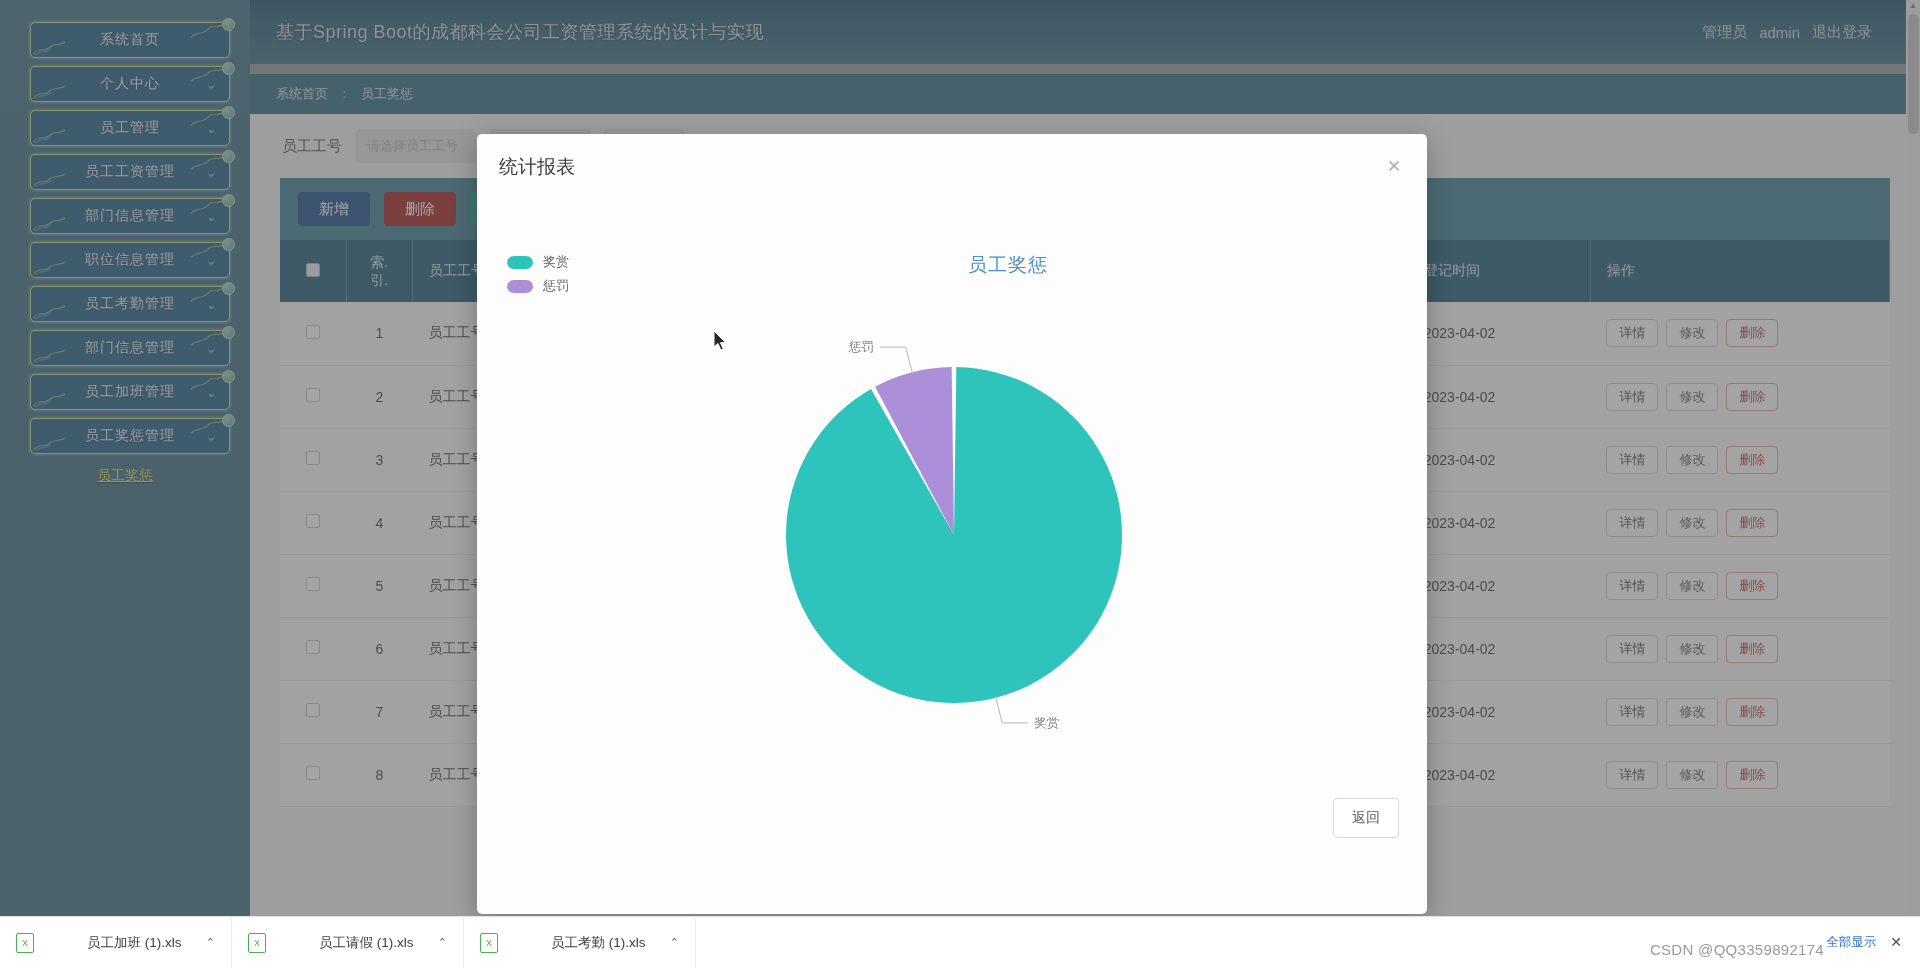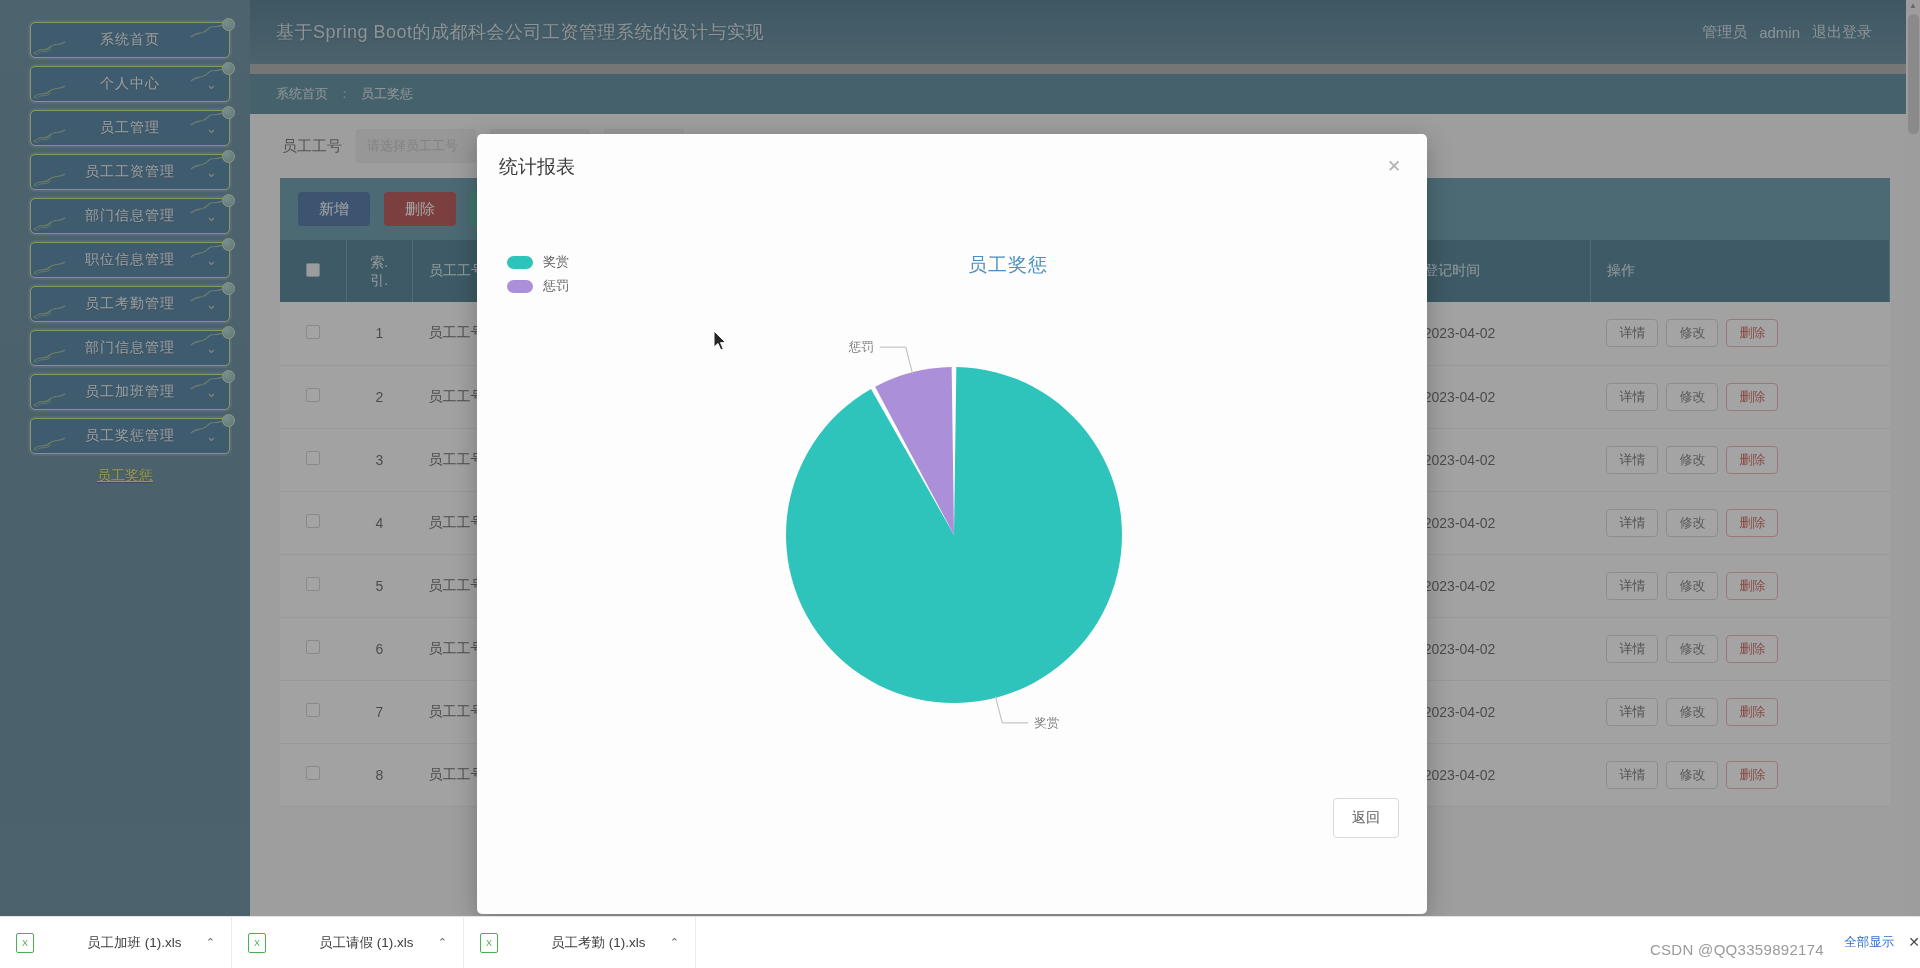--- a/index.html
+++ b/index.html
@@ -321,21 +321,21 @@
     width: 18px; height: 20px;
     border: 1px solid #4caf50;
     border-radius: 2px;
     color: #4caf50; font-size: 9px;
     display: flex; align-items: center; justify-content: center;
     flex: none;
   }
   .dl-right {
     position: absolute; right: 0; bottom: 0;
     display: flex; align-items: center; gap: 14px;
-    height: 52px;
+    padding-right: 18px; height: 52px;
   }
   .show-all { color: #2f6fd0; font-size: 12.5px; cursor: pointer; }
   .dl-close { color: #4a4a4a; font-size: 14px; cursor: pointer; background:none;border:none;font-family:inherit;}
   .watermark {
     position: absolute;
     right: 96px; bottom: 10px;
     font-size: 15px; color: #9a9a9a;
     letter-spacing: .3px;
   }
 

